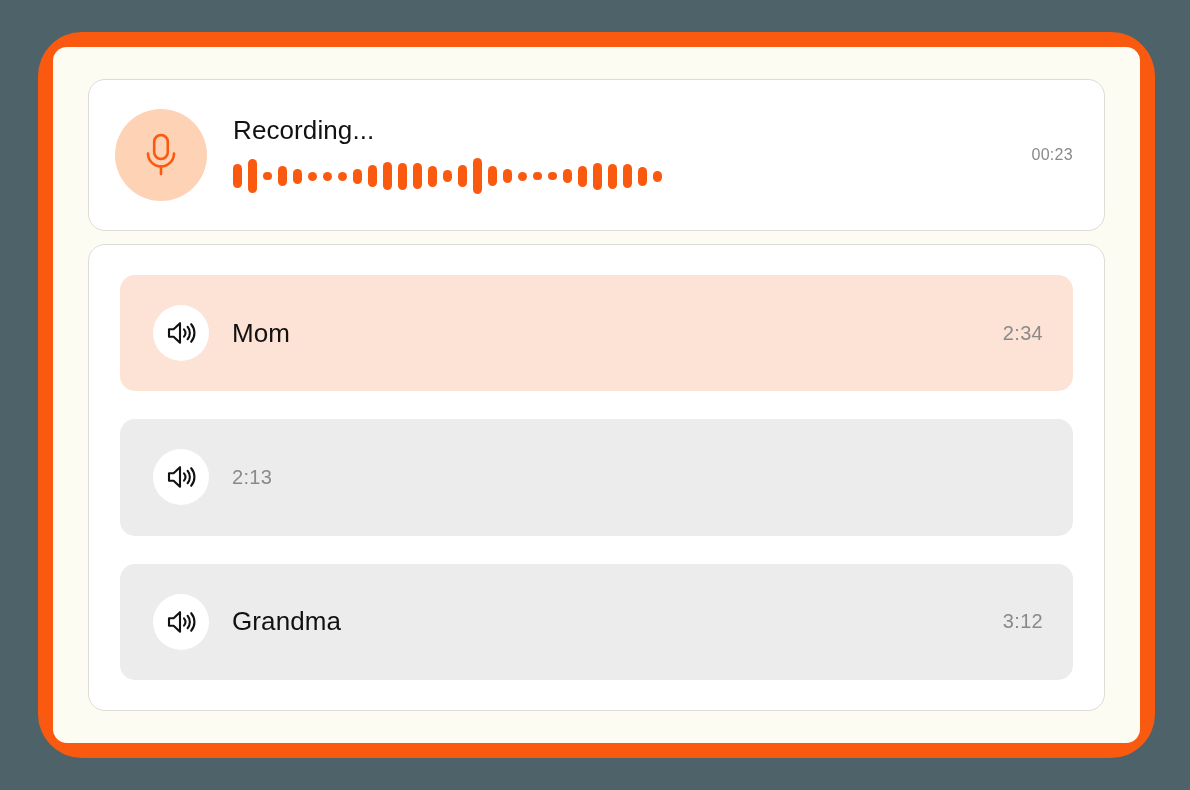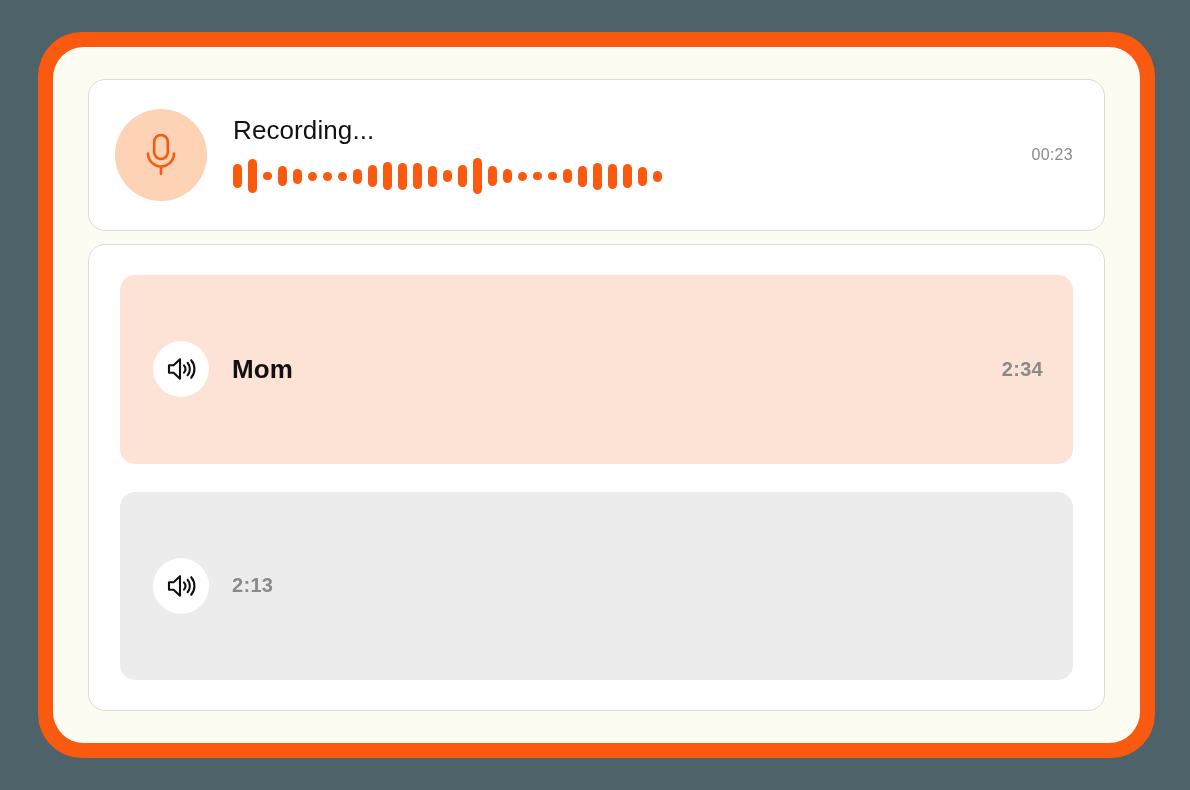--- a/index.html
+++ b/index.html
@@ -24,21 +24,21 @@
     width: 1117px;
     height: 726px;
     border-radius: 44px;
     background: #fa5a0f;
     padding: 15px;
   }
 
   .device-screen {
     width: 100%;
     height: 100%;
-    border-radius: 31px;
+    border-radius: 14px;
     background: #fdfcf2;
     padding: 32px 35px;
     display: flex;
     flex-direction: column;
     gap: 13px;
   }
 
   
   .recorder-card {
     background: #ffffff;
@@ -108,21 +108,20 @@
   
   .clips-card {
     background: #ffffff;
     border: 1px solid #ddddd8;
     border-radius: 17px;
     flex: 1 1 auto;
     padding: 30px 31px;
     display: flex;
     flex-direction: column;
     gap: 28px;
-    font-weight: bold;
   }
 
   .clip-row {
     flex: 1 1 0;
     border-radius: 15px;
     background: #ececec;
     display: flex;
     align-items: center;
     padding: 0 30px 0 33px;
     gap: 23px;
@@ -231,16 +230,28 @@
           <div class="clip-icon">
             <svg width="30" height="26" viewBox="0 0 30 26" fill="none">
   <path d="M3 9.2h4.6L14 3.2v19.6l-6.4-6H3z" stroke="#111111" stroke-width="2.1" stroke-linejoin="round" fill="none"></path>
   <path d="M18 9.4a5.6 5.6 0 0 1 0 7.2" stroke="#111111" stroke-width="2.1" stroke-linecap="round" fill="none"></path>
   <path d="M21.6 6.8a9.6 9.6 0 0 1 0 12.4" stroke="#111111" stroke-width="2.1" stroke-linecap="round" fill="none"></path>
   <path d="M25.2 4.2a13.6 13.6 0 0 1 0 17.6" stroke="#111111" stroke-width="2.1" stroke-linecap="round" fill="none"></path>
 </svg>
           </div>
           <div class="clip-duration">2:13</div>
         </div>
+        <div class="clip-row">
+          <div class="clip-icon">
+            <svg width="30" height="26" viewBox="0 0 30 26" fill="none">
+  <path d="M3 9.2h4.6L14 3.2v19.6l-6.4-6H3z" stroke="#111111" stroke-width="2.1" stroke-linejoin="round" fill="none"></path>
+  <path d="M18 9.4a5.6 5.6 0 0 1 0 7.2" stroke="#111111" stroke-width="2.1" stroke-linecap="round" fill="none"></path>
+  <path d="M21.6 6.8a9.6 9.6 0 0 1 0 12.4" stroke="#111111" stroke-width="2.1" stroke-linecap="round" fill="none"></path>
+  <path d="M25.2 4.2a13.6 13.6 0 0 1 0 17.6" stroke="#111111" stroke-width="2.1" stroke-linecap="round" fill="none"></path>
+</svg>
+          </div>
+          <div class="clip-name">Grandma</div>
+          <div class="clip-duration">3:12</div>
+        </div>
       </div>
 
   </div>
 </div>
 
 </body></html>

